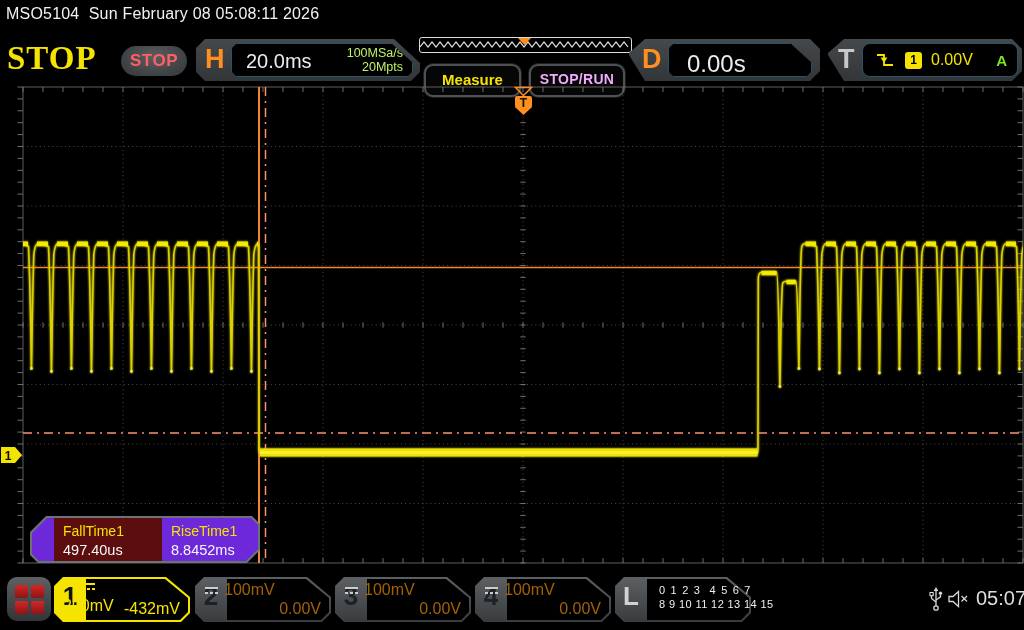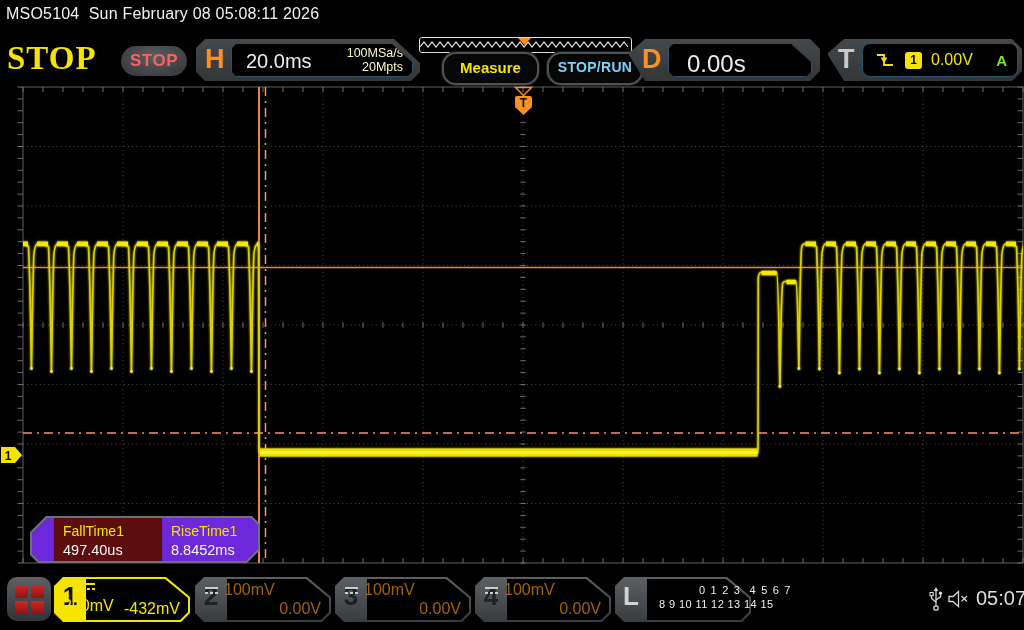--- a/index.html
+++ b/index.html
@@ -16,27 +16,27 @@
     background:radial-gradient(ellipse at 50% 35%, #595d5f 0%, #3b3f41 75%);
     color:#ff5f63;font-weight:bold;font-size:17px;text-align:center;line-height:30px;letter-spacing:.5px;}
   .grp{position:absolute;top:39px;height:42px;background:linear-gradient(#45494b,#323638);}
   .oct{clip-path:polygon(9px 0,calc(100% - 26px) 0,100% 24px,100% calc(100% - 9px),calc(100% - 9px) 100%,9px 100%,0 calc(100% - 9px),0 9px);}
   .oct2{clip-path:polygon(16px 0,calc(100% - 10px) 0,100% 10px,100% calc(100% - 10px),calc(100% - 10px) 100%,16px 100%,0 calc(100% - 26px),0 14px);}
   .grp .glabel{position:absolute;top:5px;font-size:27px;font-weight:bold;}
   .panel{position:absolute;top:4px;bottom:4px;background:#000;border:1px solid #27536b;border-radius:6px;}
   .panel.chamf{border-radius:6px;clip-path:polygon(6px 0,calc(100% - 22px) 0,100% 20px,100% calc(100% - 6px),calc(100% - 6px) 100%,6px 100%,0 calc(100% - 6px),0 6px);}
   .orange{color:#ff8f1f;}
   .hscale{position:absolute;left:14px;top:6px;font-size:20px;color:#ececec;}
-  .hrate{position:absolute;right:9px;top:3px;text-align:right;font-size:12.5px;line-height:13.5px;color:#fef9c3;}
+  .hrate{position:absolute;right:9px;top:3px;text-align:right;font-size:12.5px;line-height:13.5px;color:#bef264;}
   .dval{position:absolute;left:18px;top:6px;font-size:24px;color:#ececec;}
 
   .preview{position:absolute;left:419px;top:37px;width:211px;height:14px;background:#000;
     border:1px solid #dcdcdc;border-radius:3px;}
-  .btn{position:absolute;top:52px;height:29px;background:#060606;border:2px solid #4e5254;border-radius:14px;
-    box-shadow:0 0 0 1px #1c1e1f;text-align:center;font-weight:bold;margin-left:18px;}
+  .btn{position:absolute;top:64px;height:29px;background:#060606;border:2px solid #4e5254;border-radius:9px;
+    box-shadow:0 0 0 1px #1c1e1f;text-align:center;font-weight:bold;}
   .btn span{display:inline-block;line-height:27px;}
 
   .tpanel-item{position:absolute;top:0;height:100%;display:flex;align-items:center;}
   .src-badge{width:17px;height:17px;background:#f5e400;border-radius:3px;color:#000;font-weight:bold;
     font-size:12px;text-align:center;line-height:17px;}
   .tlevel{color:#f5e400;font-size:16px;}
   .tmode{color:#7fe21e;font-size:15px;font-weight:bold;}
 
   
   .meas-panel{position:absolute;left:30px;top:516px;width:230px;height:47px;background:#6d7274;
@@ -94,21 +94,21 @@
     <svg width="209" height="12" style="display:block">
       <polyline points="0,9 4,4 8,9 12,4 16,9 20,4 24,9 28,4 32,9 36,4 40,9 44,4 48,9 52,4 56,9 60,4 64,9 68,4 72,9 76,4 80,9 84,4 88,9 92,4 96,9 100,4 104,9 108,4 112,9 116,4 120,9 124,4 128,9 132,4 136,9 140,4 144,9 148,4 152,9 156,4 160,9 164,4 168,9 172,4 176,9 180,4 184,9 188,4 192,9 196,4 200,9 204,4 208,9" fill="none" stroke="#e8e8e8" stroke-width="1.2"></polyline>
       <polygon points="98,0 111,0 104.5,7" fill="#ff8f1f"></polygon>
     </svg>
   </div>
 
   <div class="btn" style="left:424px;width:93px;">
     <span style="color:#f5e400;font-size:15px;">Measure</span>
   </div>
   <div class="btn" style="left:529px;width:92px;">
-    <span style="color:#7dd3fc;font-size:14px;letter-spacing:.3px;">STOP/RUN</span>
+    <span style="color:#f0abfc;font-size:14px;letter-spacing:.3px;">STOP/RUN</span>
   </div>
 
   <div class="grp oct2" style="left:629px;width:191px;">
     <div class="glabel orange" style="left:13px;">D</div>
     <div class="panel chamf" style="left:39px;right:8px;">
       <div class="dval">0.00s</div>
     </div>
   </div>
 
   <div class="grp oct2" style="left:828px;width:194px;">
@@ -568,21 +568,21 @@
         </svg>
         <span>100mV</span>
       </div>
     <div class="row2">0.00V</div>
   </div>
 
   <div class="badge b-gray" style="left:615px;">
     <div class="outer"></div>
     <div class="inner"></div>
     <div class="num" style="color:#d2d2d2;">L</div>
-    <div class="lrow" style="left:44px;top:7px;margin-left:40px;">0 1 2 3  4 5 6 7</div>
+    <div class="lrow" style="left:44px;top:7px;">0 1 2 3  4 5 6 7</div>
     <div class="lrow" style="left:44px;top:21px;letter-spacing:.4px;">8 9 10 11 12 13 14 15</div>
   </div>
 
   <svg style="position:absolute;left:928px;top:586px;" width="16" height="26">
     <g stroke="#d8d8d8" stroke-width="1.3" fill="none">
       <line x1="8" y1="20" x2="8" y2="4"></line>
       <path d="M8 16 L3.5 12.5 V10"></path>
       <path d="M8 14 L12.5 10.8 V9"></path>
     </g>
     <polygon points="8,1 5.7,5 10.3,5" fill="#d8d8d8"></polygon>

